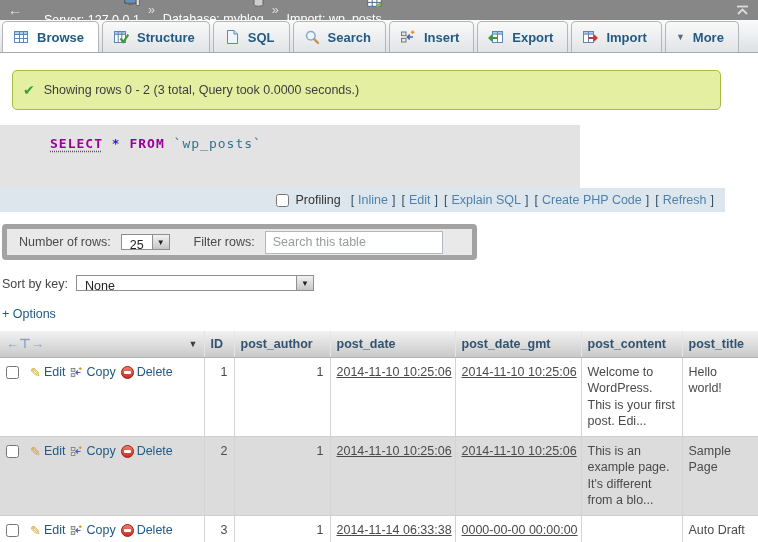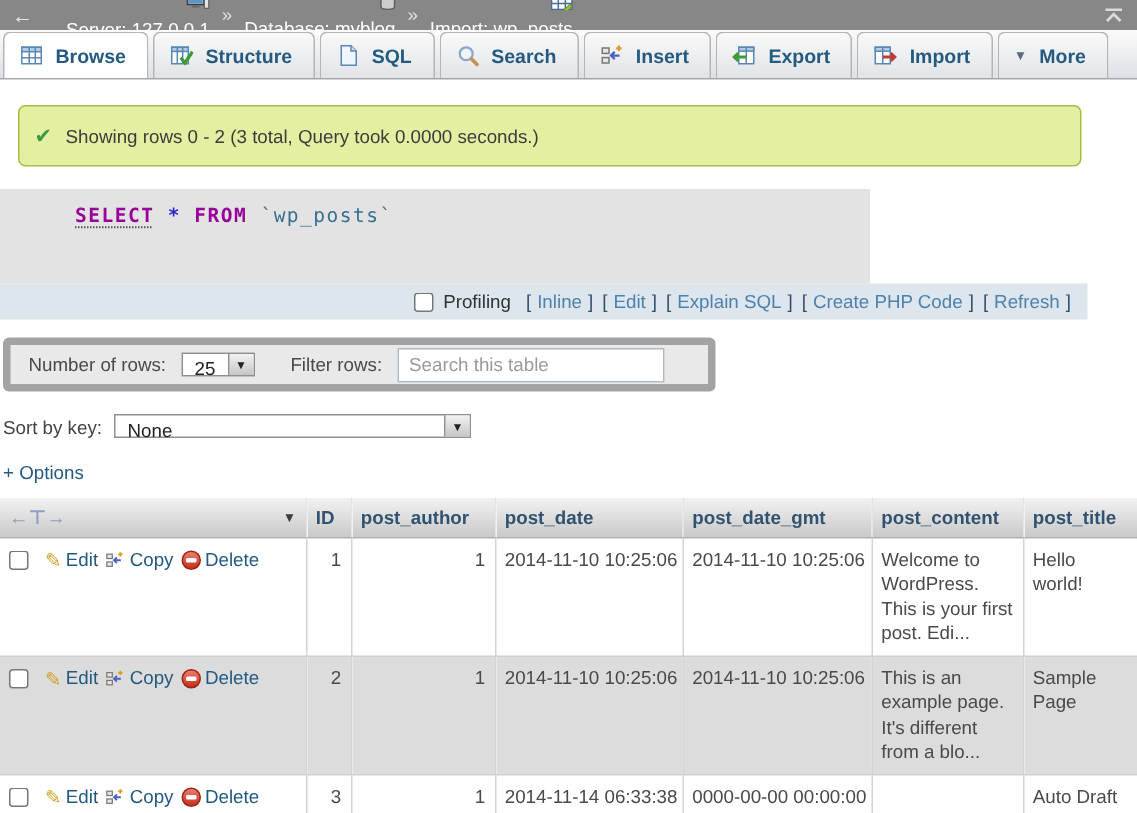--- a/index.html
+++ b/index.html
@@ -112,21 +112,21 @@
     vertical-align:top; padding:6px 6px; border-right:1px solid #d4d4d4;
     border-bottom:1px solid #d0d0d0; font-size:12.5px; color:#4a4a4a; line-height:1.32;
     overflow:hidden;
   }
   .results td:last-child { border-right:none; }
   .results tr.row-odd  { background:#fff; }
   .results tr.row-even { background:#dcdcdc; }
   .results tr.r1, .results tr.r2 { height:72px; }
   .results tr.r3 { height:44px; }
   td.num { text-align:right; white-space:nowrap; }
-  td.dt { white-space:nowrap; }
+  td.dt { white-space:nowrap;text-decoration:underline; }
 
   .actions { display:flex; align-items:center; gap:5px; white-space:nowrap; }
   .actions input { margin:1px 6px 0 0; }
   .act { color:#235a81; display:inline-flex; align-items:center; gap:3px; }
   .pencil { color:#cfa022; font-size:13px; }
   .del-ic {
     width:13px; height:13px; border-radius:50%; display:inline-block;
     background:linear-gradient(#ee7d6d,#c62f1d); position:relative;
     border:1px solid #9e2413;
   }

